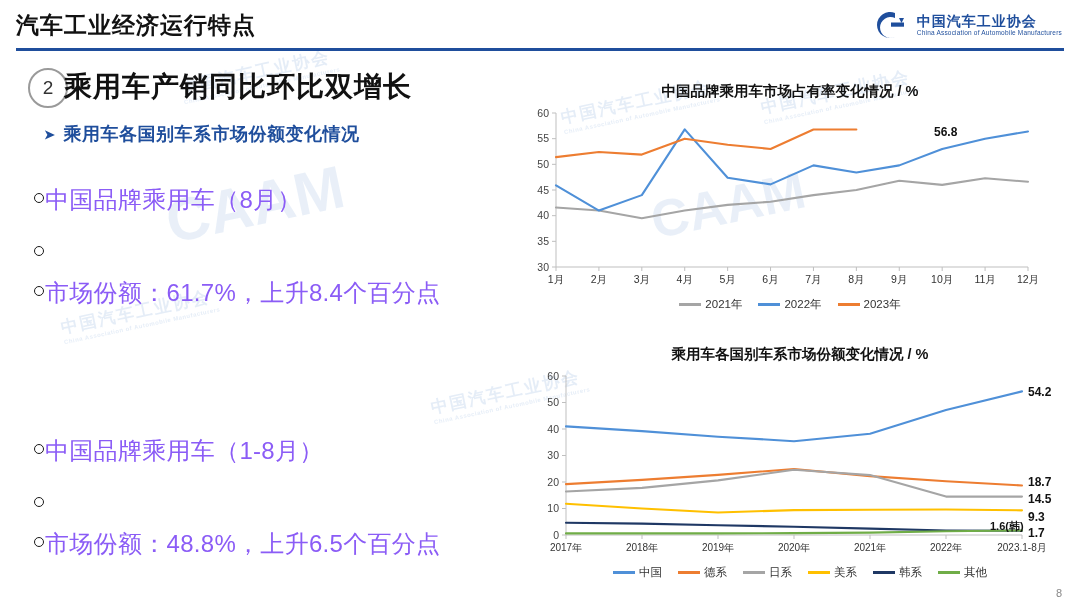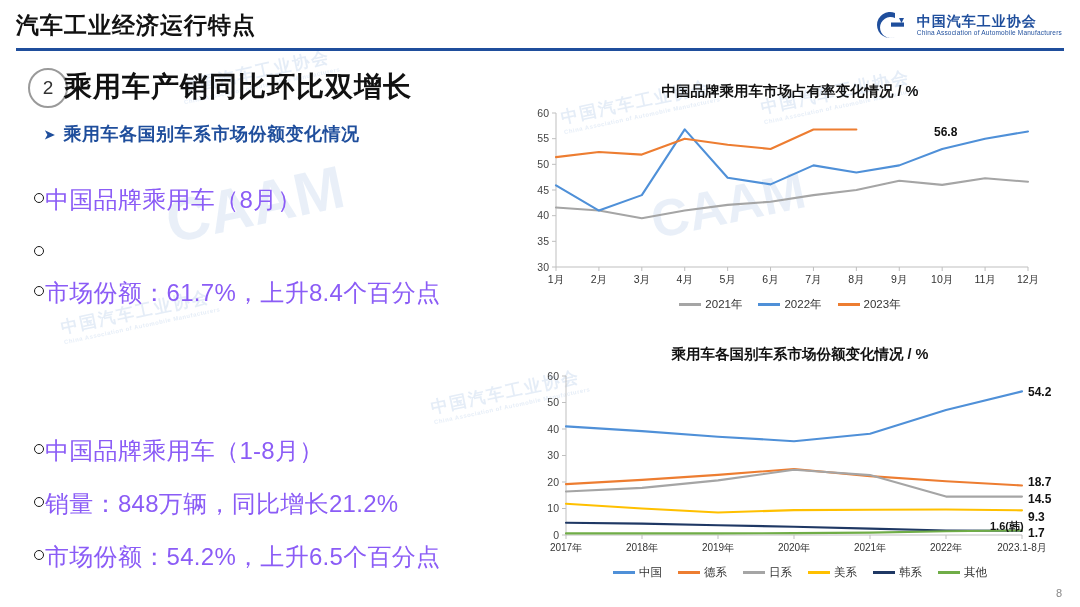--- a/index.html
+++ b/index.html
@@ -176,25 +176,24 @@
     </div>
   </div>
 
   <div class="bullets group2">
     <div class="bullet">
       <span class="dot"></span>
       <span>中国品牌乘用车（1-8月）</span>
     </div>
     <div class="bullet">
       <span class="dot"></span>
-      <span>销量：848万辆，同比增长21.2%</span>
-    </div>
-    <div class="bullet">
-      <span class="dot"></span>
-      <span>市场份额：54.2%，上升6.5个百分点</span>
+    </div>
+    <div class="bullet">
+      <span class="dot"></span>
+      <span>市场份额：48.8%，上升6.5个百分点</span>
     </div>
   </div>
 
   <div class="chart-box chart1">
     <div class="chart-title">中国品牌乘用车市场占有率变化情况 / %</div>
     <svg id="svg-chart1" width="560" height="190">
         <line x1="46" y1="12" x2="46" y2="166" stroke="#bfbfbf" stroke-width="1"></line>
         <line x1="46" y1="166" x2="518" y2="166" stroke="#bfbfbf" stroke-width="1"></line>
         <line x1="42" y1="166" x2="46" y2="166" stroke="#bfbfbf" stroke-width="1"></line>
         <text x="39" y="169.5" text-anchor="end" font-size="10.5" fill="#444">30</text>

